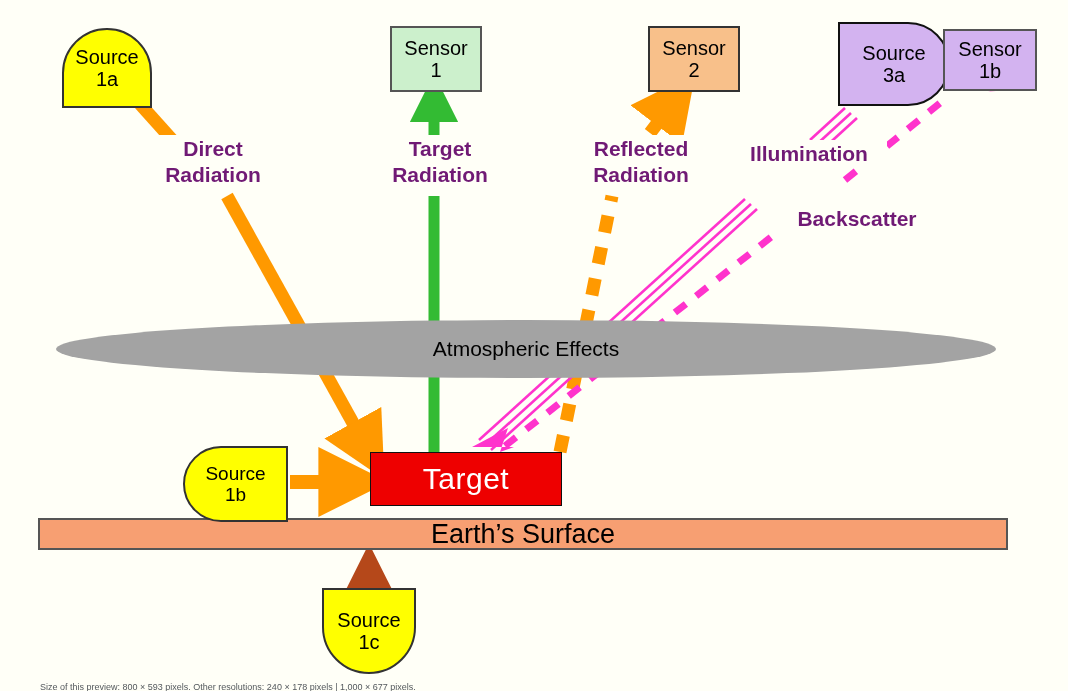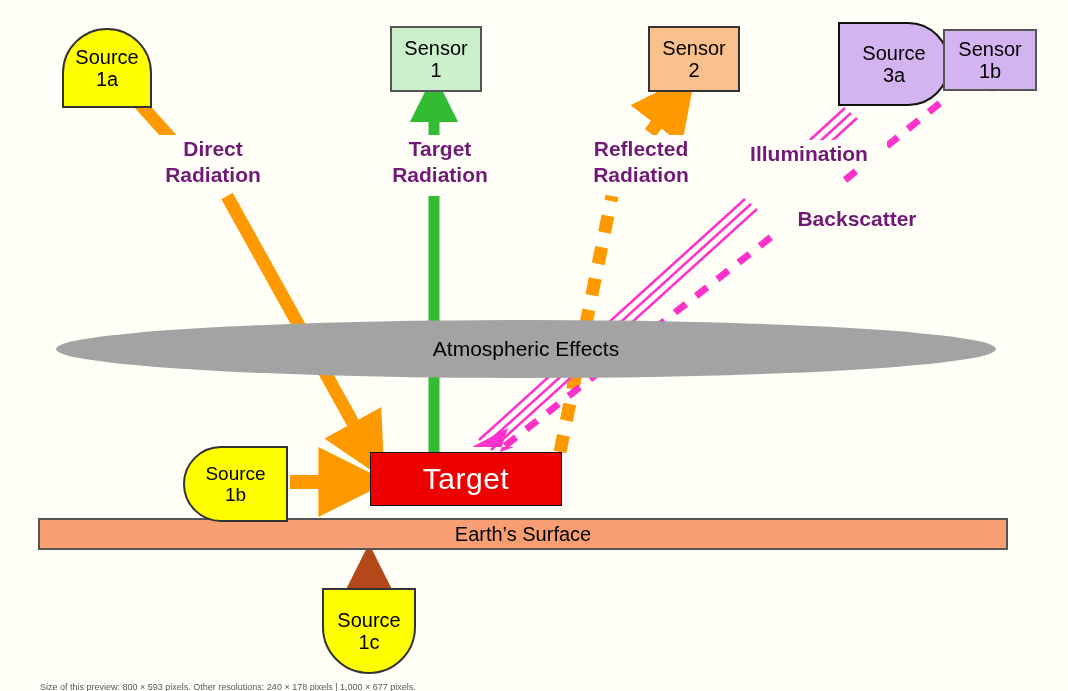--- a/index.html
+++ b/index.html
@@ -99,21 +99,21 @@
     color: #ffffff;
     font-size: 30px;
     letter-spacing: 0.5px;
   }
 
   
   #earth-surface {
     left: 38px; top: 518px; width: 970px; height: 32px;
     background: #f79f72;
     border: 2px solid #555555;
-    font-size: 20px;
+    font-size: 27px;
     z-index: 4;
   }
 
   
   #atmosphere {
     left: 56px; top: 320px; width: 940px; height: 58px;
     background: #a3a3a3;
     border-radius: 50%;
     font-size: 21px;
     z-index: 3;

